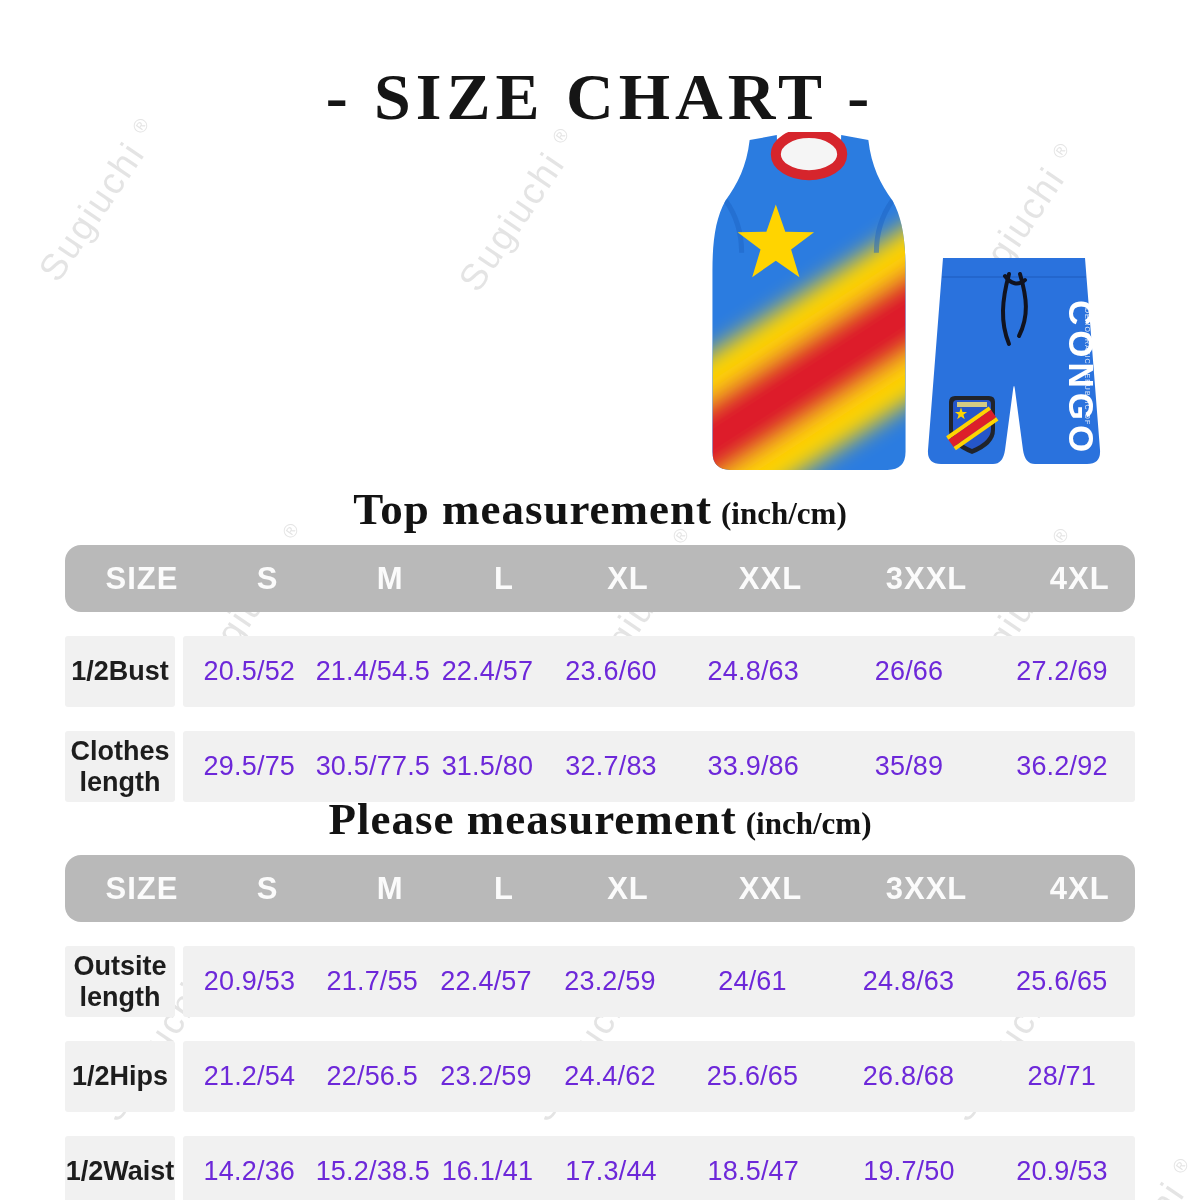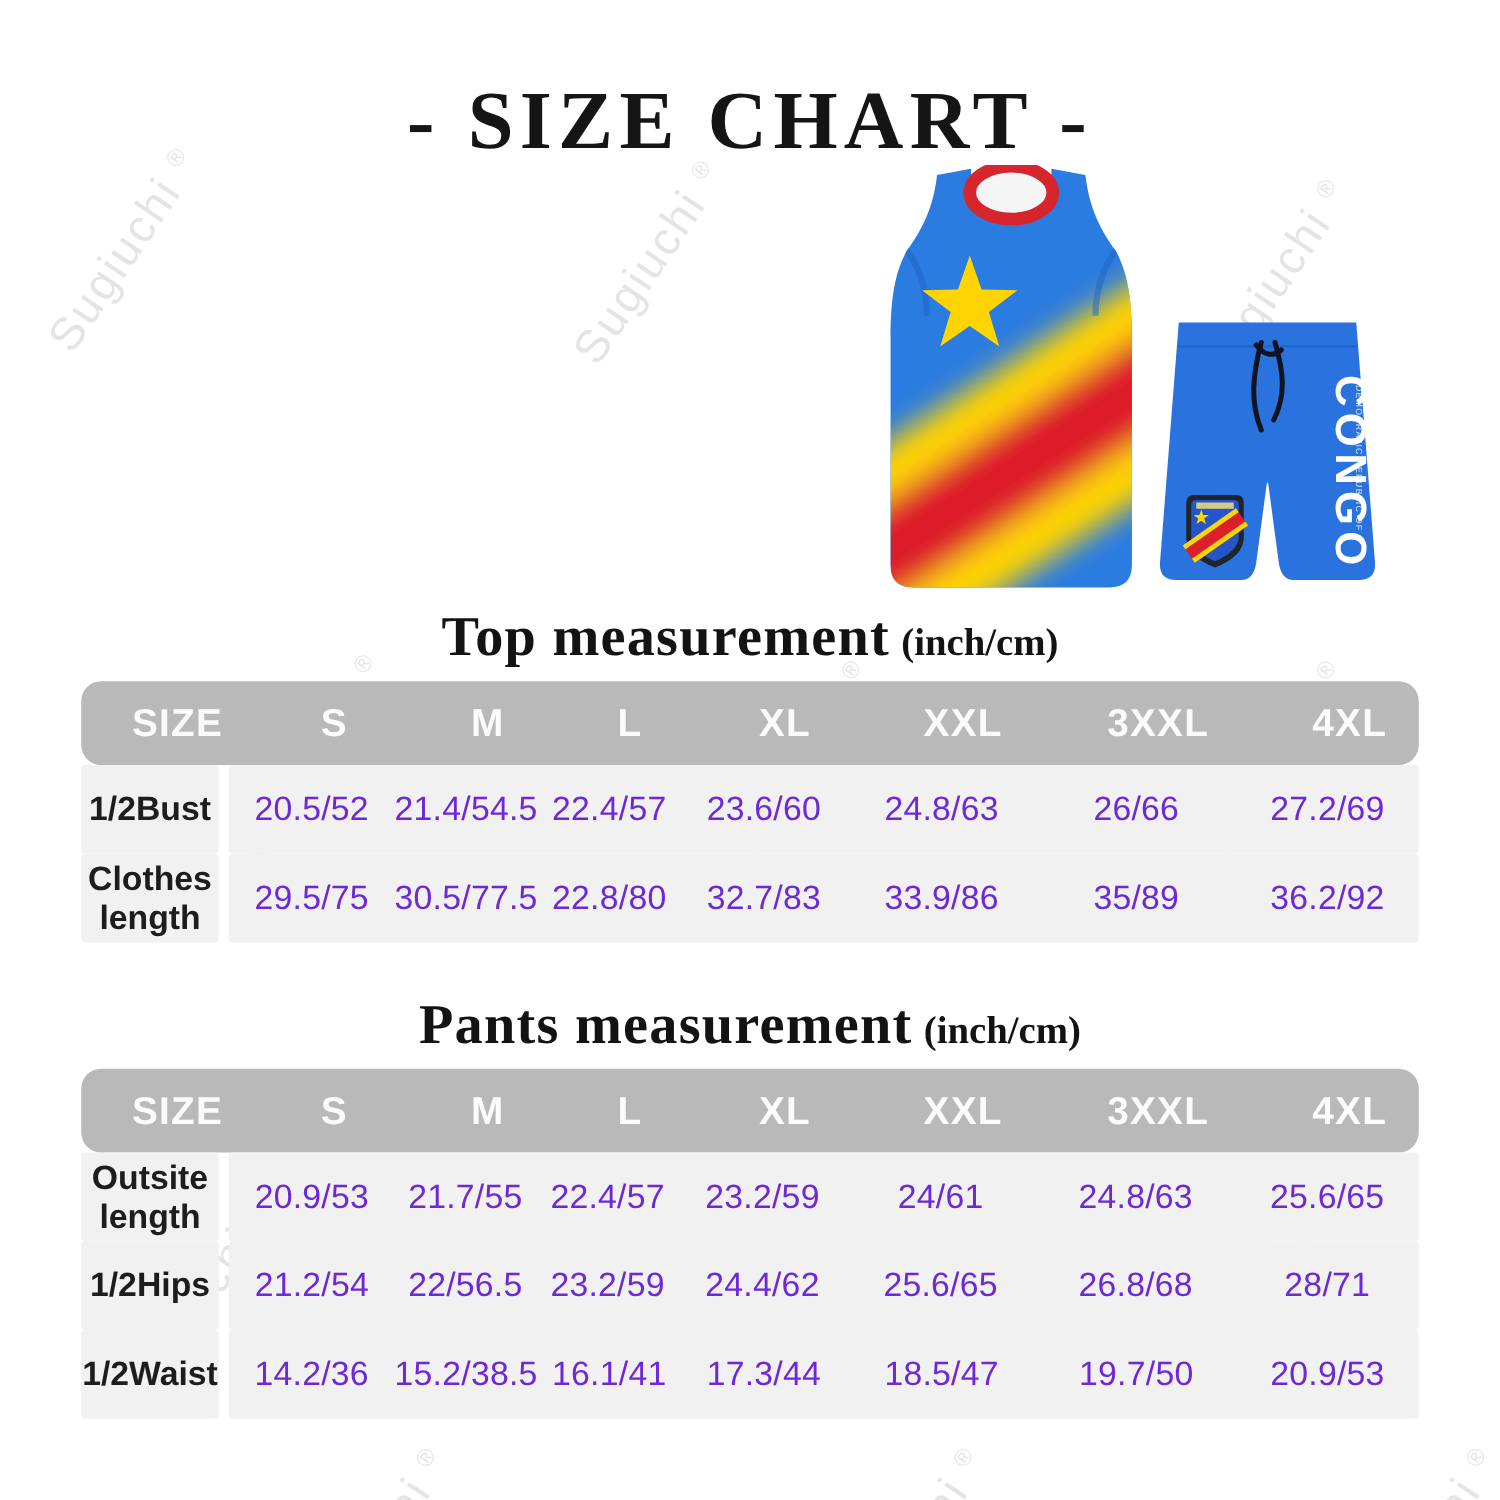--- a/index.html
+++ b/index.html
@@ -44,21 +44,21 @@
   #table-top { top:545px; }
   #table-pants { top:855px; }
   .thead {
     height:67px; background:var(--header-gray,#b9b9b9); border-radius:16px;
     display:grid; grid-template-columns:118px 1.18fr 1fr 1.02fr 1.18fr 1.35fr 1.42fr 1.3fr;
     align-items:center;
   }
   .hcell {
     text-align:center; color:#fbfbfb; font-size:31px; font-weight:bold; letter-spacing:1px;margin-left:36px;
   }
-  .trow { display:flex; height:71px; margin-top:0; }
+  .trow { display:flex; height:71px; margin-top:24px; }
   .label-cell {
     width:110px; flex:none; background:var(--row-gray,#f1f1f1); border-radius:3px;
     display:flex; align-items:center; justify-content:center; text-align:center;
     font-weight:bold; font-size:27px; color:#1d1d1d; line-height:1.12; padding:0 2px;
     box-sizing:border-box;
   }
   .data-band {
     flex:1; margin-left:8px; background:var(--row-gray,#f1f1f1); border-radius:3px;
     display:grid; grid-template-columns:1.18fr 1fr 1.02fr 1.18fr 1.35fr 1.42fr 1.3fr;
     align-items:center;
@@ -177,31 +177,31 @@
           <div class="vcell">24.8/63</div>
           <div class="vcell">26/66</div>
           <div class="vcell">27.2/69</div>
         </div>
       </div>
       <div class="trow">
         <div class="label-cell">Clothes length</div>
         <div class="data-band">
           <div class="vcell">29.5/75</div>
           <div class="vcell">30.5/77.5</div>
-          <div class="vcell">22.8/80</div>
+          <div class="vcell">31.5/80</div>
           <div class="vcell">32.7/83</div>
           <div class="vcell">33.9/86</div>
           <div class="vcell">35/89</div>
           <div class="vcell">36.2/92</div>
         </div>
       </div>
     </div>
 
   <div class="section-heading" id="heading-pants">
-    <span class="big">Pants measurement</span><span class="unit">(inch/cm)</span>
+    <span class="big">Please measurement</span><span class="unit">(inch/cm)</span>
   </div>
 
   <div class="size-table" id="table-pants">
       <div class="thead">
         <div class="hcell">SIZE</div>
         <div class="hcell">S</div>
         <div class="hcell">M</div>
         <div class="hcell">L</div>
         <div class="hcell">XL</div>
         <div class="hcell">XXL</div>

